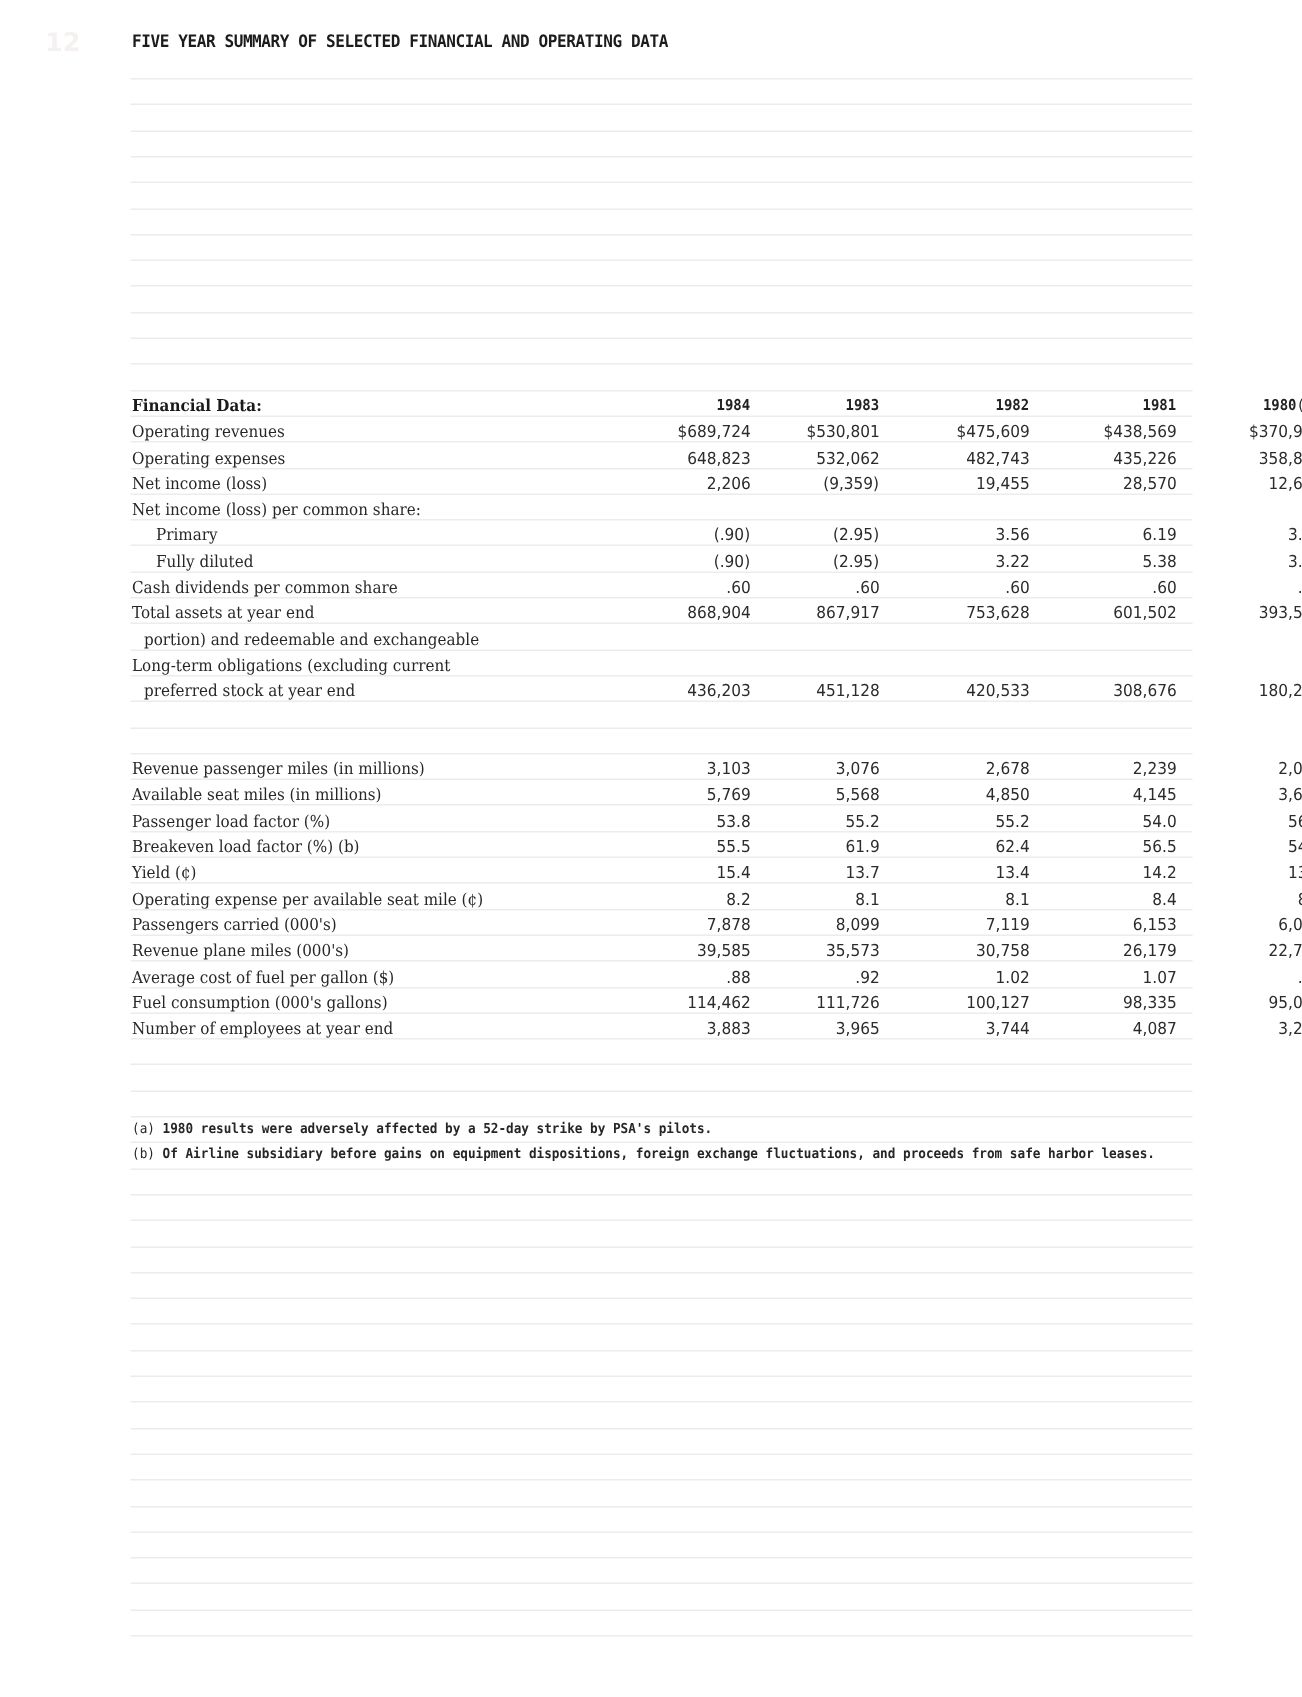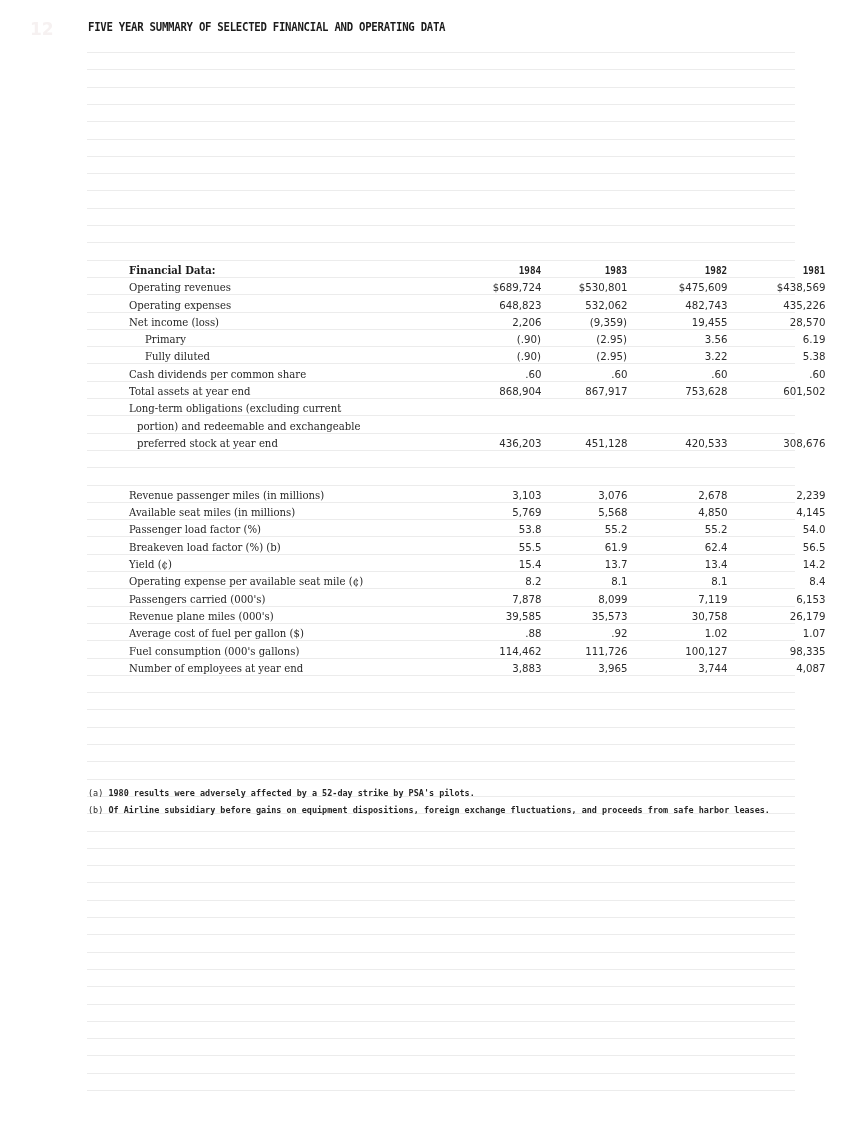--- a/index.html
+++ b/index.html
@@ -49,21 +49,20 @@
       letter-spacing: -0.3px;
       color: #1c1c1c;
       transform: scaleX(0.93);
       transform-origin: left center;
     }
     .table {
       position: absolute;
       left: 88px;
       top: 262px;
       width: 706px;
-      margin-left: 41px;
     }
     .row {
       position: relative;
       height: 17.3px;
       line-height: 17.3px;
       font-size: 11.2px;
       white-space: nowrap;
     }
     .row .label {
       position: absolute;
@@ -100,21 +99,21 @@
       font-family: "DejaVu Sans Mono", monospace;
       font-weight: bold;
       font-size: 10px;
       color: #222;
     }
     .row.header .val .note { font-weight: normal; }
     .spacer { height: 17.3px; }
     .footnotes {
       position: absolute;
       left: 88px;
-      top: 784px;
+      top: 744px;
       width: 720px;
     }
     .footnote {
       height: 17.3px;
       line-height: 17.3px;
       font-family: "DejaVu Sans Mono", monospace;
       font-weight: bold;
       font-size: 9.2px;
       color: #262626;
       white-space: nowrap;
@@ -222,20 +221,23 @@
       </div>
       <div class="row">
         <span class="label">Net income (loss)</span>
         <span class="val c0">2,206</span>
         <span class="val c1">(9,359)</span>
         <span class="val c2">19,455</span>
         <span class="val c3">28,570</span>
         <span class="val c4">12,653</span>
       </div>
       <div class="row">
+        <span class="label">Net income (loss) per common share:</span>
+      </div>
+      <div class="row">
         <span class="label indent1">Primary</span>
         <span class="val c0">(.90)</span>
         <span class="val c1">(2.95)</span>
         <span class="val c2">3.56</span>
         <span class="val c3">6.19</span>
         <span class="val c4">3.58</span>
       </div>
       <div class="row">
         <span class="label indent1">Fully diluted</span>
         <span class="val c0">(.90)</span>
@@ -254,24 +256,24 @@
       </div>
       <div class="row">
         <span class="label">Total assets at year end</span>
         <span class="val c0">868,904</span>
         <span class="val c1">867,917</span>
         <span class="val c2">753,628</span>
         <span class="val c3">601,502</span>
         <span class="val c4">393,599</span>
       </div>
       <div class="row">
+        <span class="label indent2">portion) and redeemable and exchangeable</span>
+      </div>
+      <div class="row">
         <span class="label">Long-term obligations (excluding current</span>
-      </div>
-      <div class="row">
-        <span class="label indent2">portion) and redeemable and exchangeable</span>
       </div>
       <div class="row">
         <span class="label indent2">preferred stock at year end</span>
         <span class="val c0">436,203</span>
         <span class="val c1">451,128</span>
         <span class="val c2">420,533</span>
         <span class="val c3">308,676</span>
         <span class="val c4">180,295</span>
       </div>
     </div>

